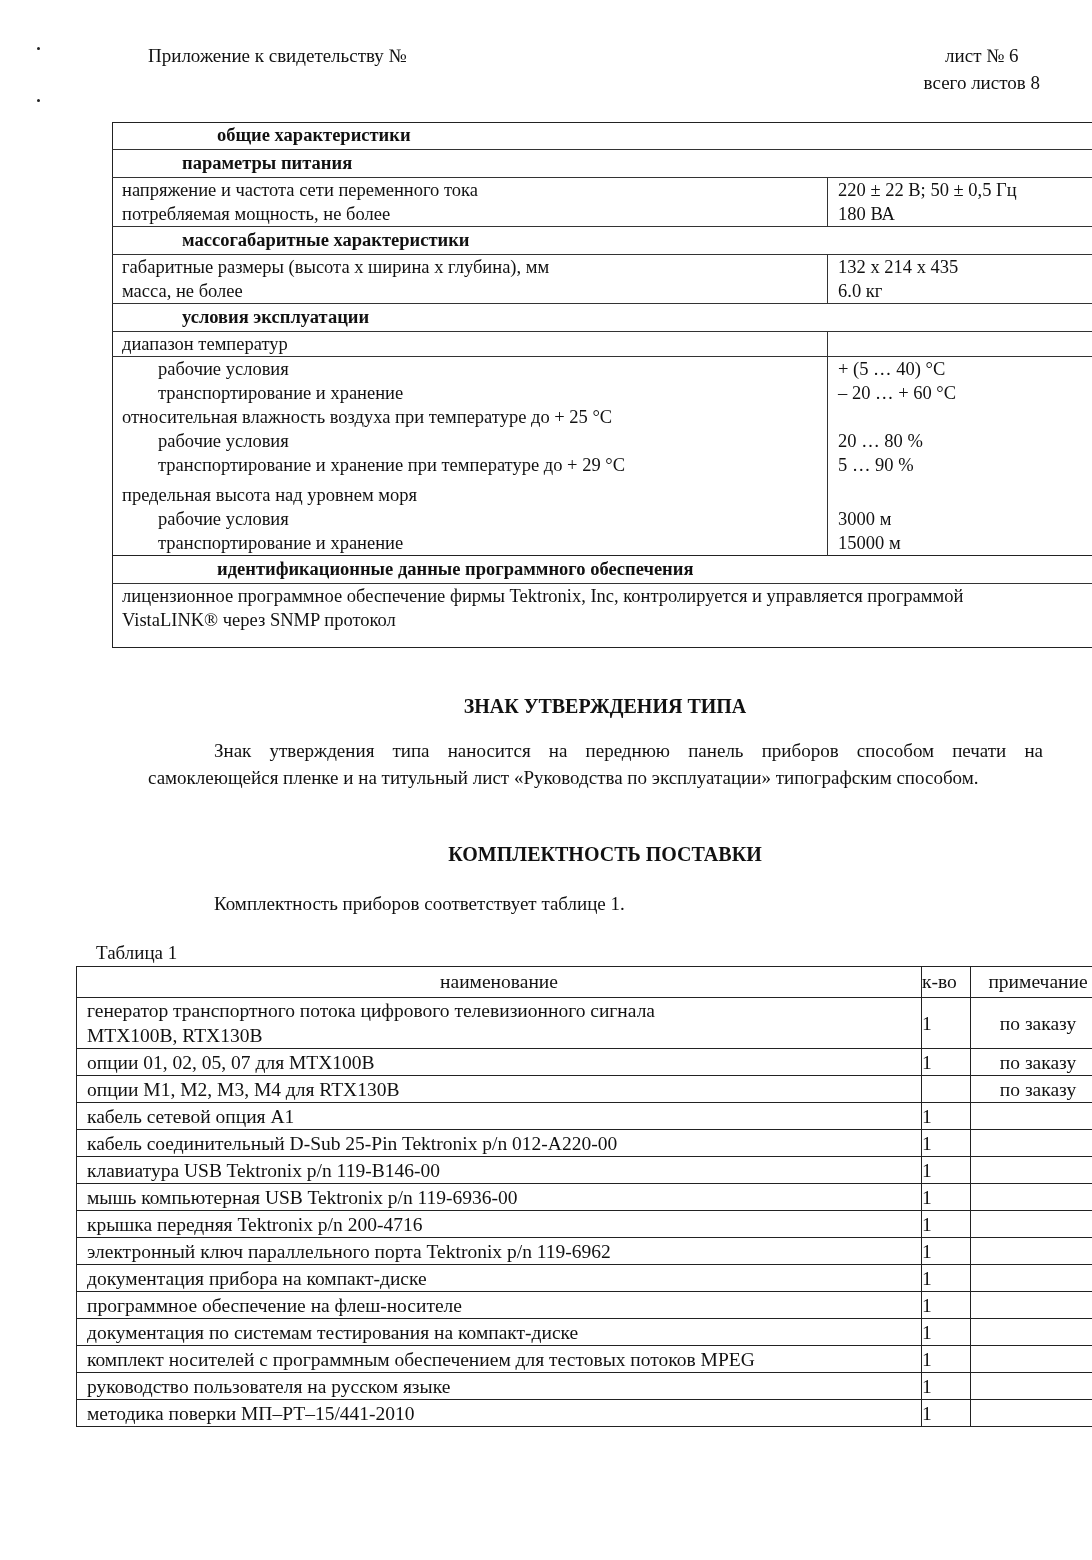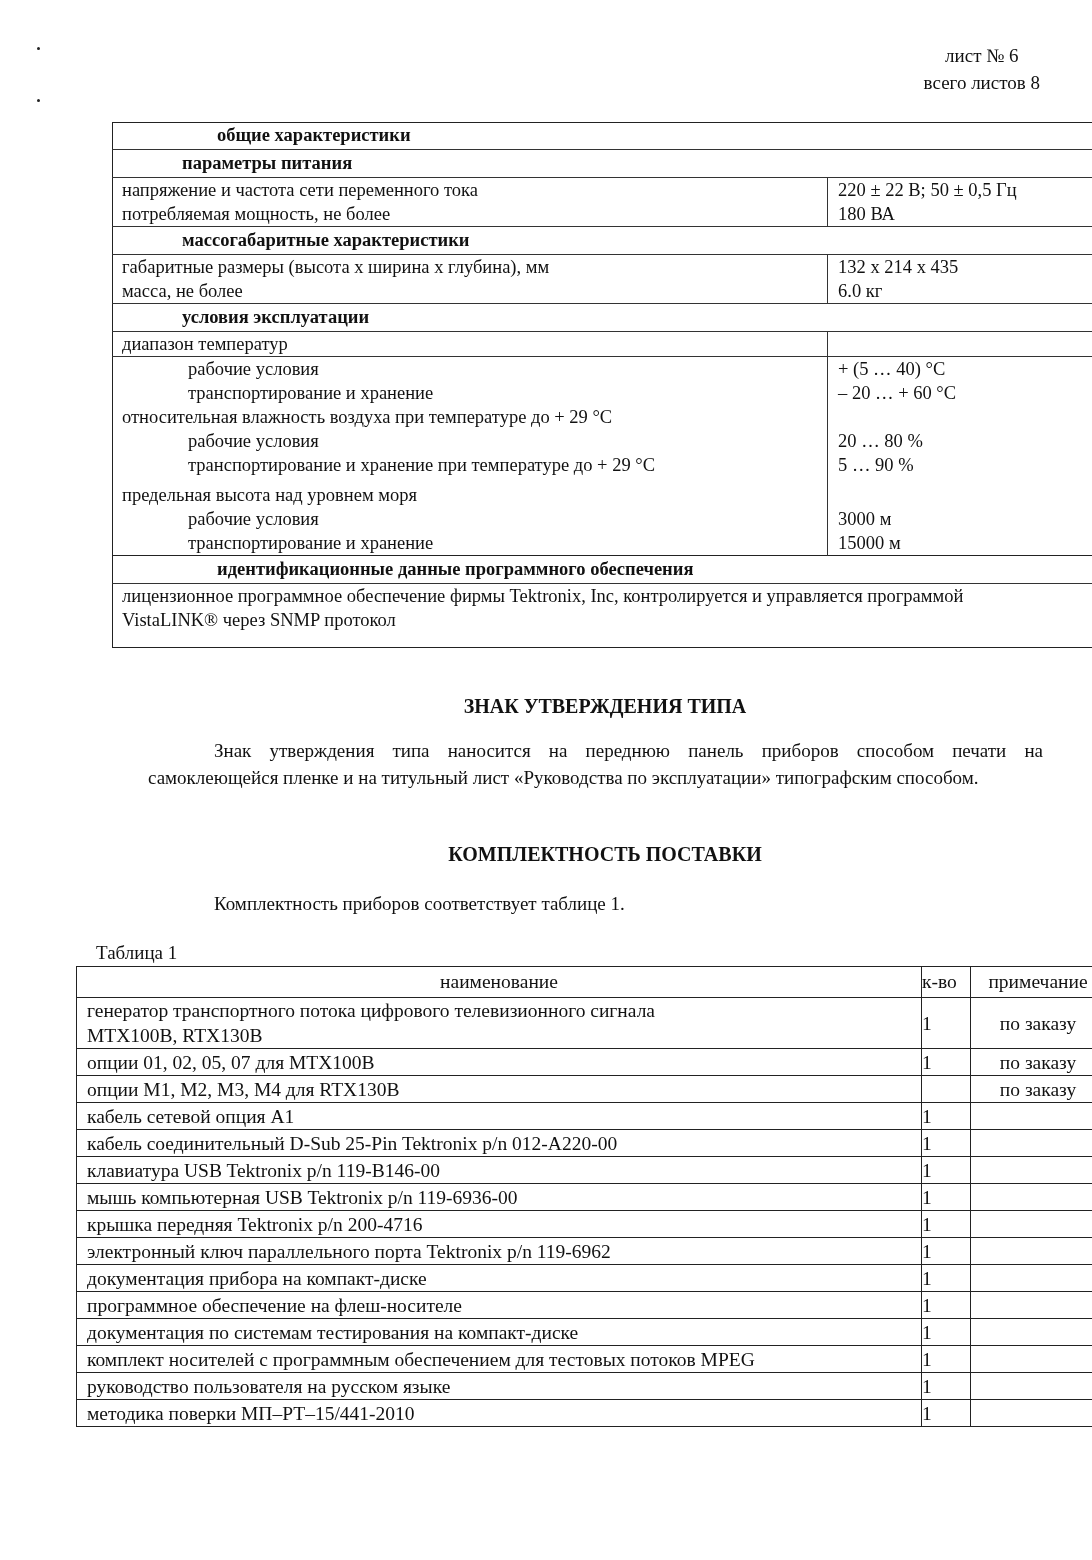--- a/index.html
+++ b/index.html
@@ -12,21 +12,21 @@
   .hdr-left { position: absolute; left: 148px; top: 42px; line-height: 27px; }
   .hdr-right { position: absolute; right: 52px; top: 42px; line-height: 27px; text-align: center; }
 
   table.spec {
     position: absolute; left: 112px; top: 122px; width: 990px;
     border-collapse: collapse; font-size: 18.5px;
   }
   table.spec td { padding: 0 8px 0 10px; vertical-align: top; line-height: 24px; }
   table.spec tr.sect td { font-weight: bold; padding-left: 0; line-height: 27px; border-bottom: 1px solid #333; }
   table.spec .v { border-left: 1px solid #333; width: 256px; padding-left: 10px; }
-  table.spec .ind { padding-left: 76px; }
+  table.spec .ind { padding-left: 46px; }
   .spec-border { position: absolute; left: 112px; top: 122px; width: 990px; height: 526px;
     border: 1.5px solid #222; border-right: none; box-sizing: border-box; pointer-events: none; }
 
   .h2 { position: absolute; left: 0; width: 1210px; text-align: center; font-weight: bold; font-size: 20px; }
   .para { position: absolute; left: 148px; width: 895px; line-height: 27px; text-align: justify; }
   .para .indent { display: inline-block; width: 66px; }
   .caption { position: absolute; left: 96px; top: 942px; }
 
   table.kit {
     position: absolute; left: 76px; top: 966px; width: 1030px;
@@ -37,20 +37,21 @@
   table.kit .qty { width: 48px; text-align: left; padding: 0; }
   table.kit .note { width: 134px; text-align: center; padding: 0; }
 </style>
 </head>
 <body>
 
 <div class="dot" style="left:37px;top:47px;"></div>
 <div class="dot" style="left:37px;top:99px;"></div>
 
 <div class="hdr-left">
+  <div>Приложение к свидетельству №</div>
 </div>
 <div class="hdr-right">
   <div>лист № 6</div>
   <div>всего листов 8</div>
 </div>
 
 <div class="spec-border"></div>
 <table class="spec">
   <tbody>
       <tr class="sect">
@@ -87,21 +88,21 @@
       </tr>
   <tr>
         <td class="ind">рабочие условия</td>
         <td class="v">+ (5 … 40) °С</td>
       </tr>
   <tr>
         <td class="ind">транспортирование и хранение</td>
         <td class="v">– 20 … + 60 °С</td>
       </tr>
   <tr>
-        <td>относительная влажность воздуха при температуре до + 29 °С</td>
+        <td>относительная влажность воздуха при температуре до + 25 °С</td>
         <td class="v"></td>
       </tr>
   <tr>
         <td class="ind">рабочие условия</td>
         <td class="v">20 … 80 %</td>
       </tr>
   <tr>
         <td class="ind">транспортирование и хранение при температуре до + 29 °С</td>
         <td class="v">5 … 90 %</td>
       </tr>

